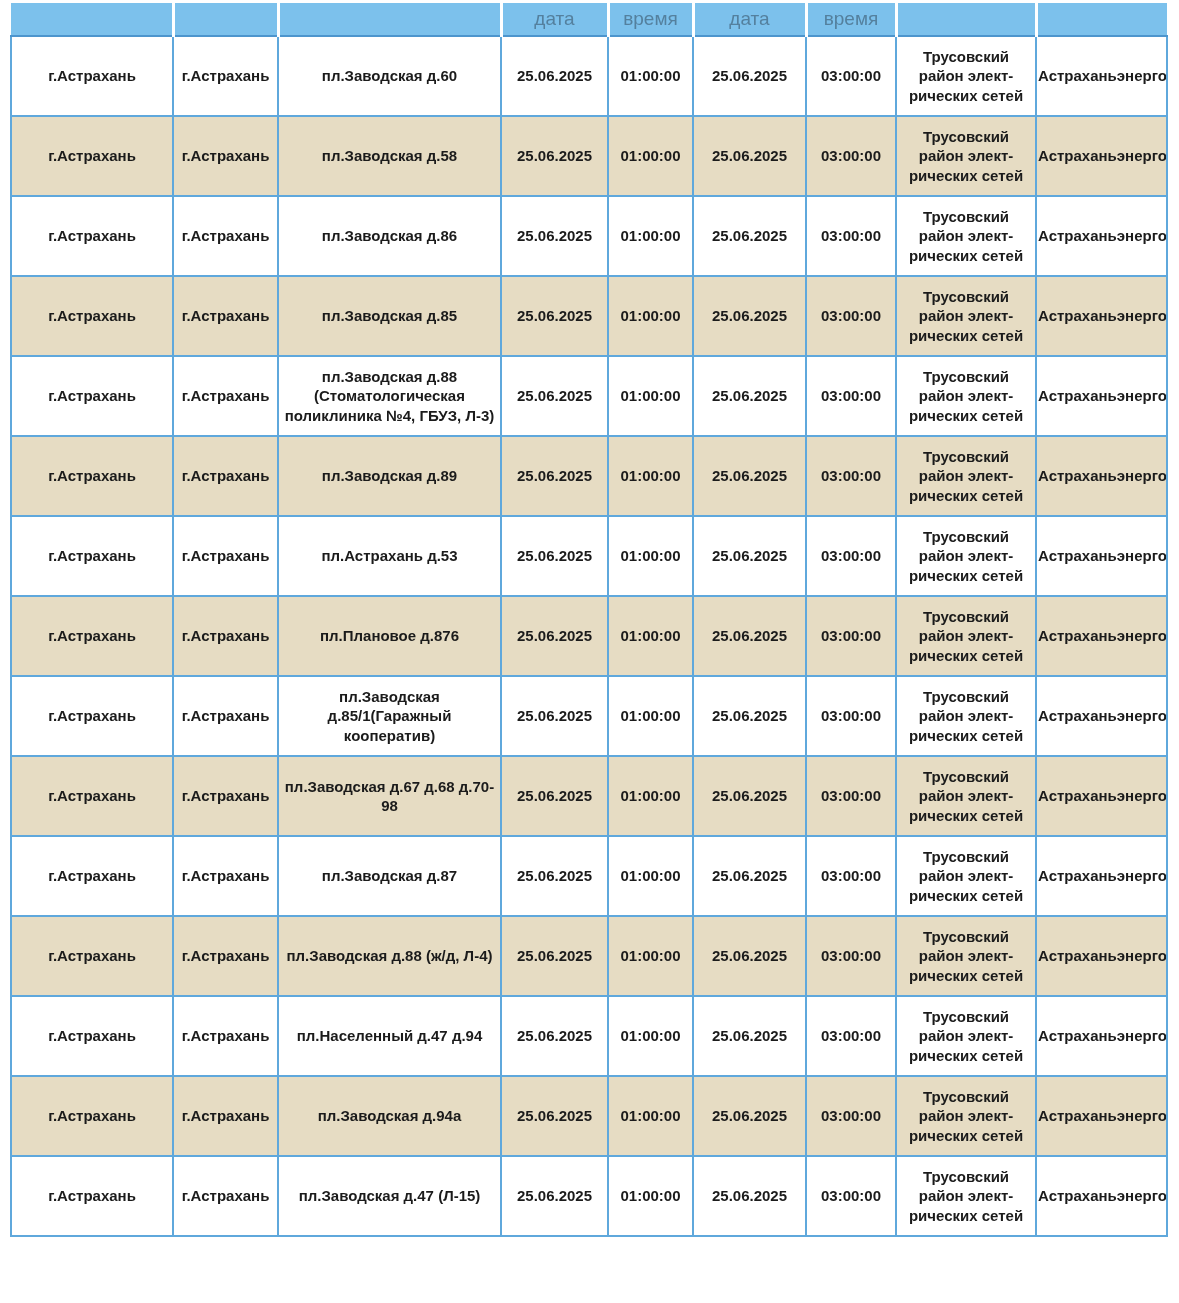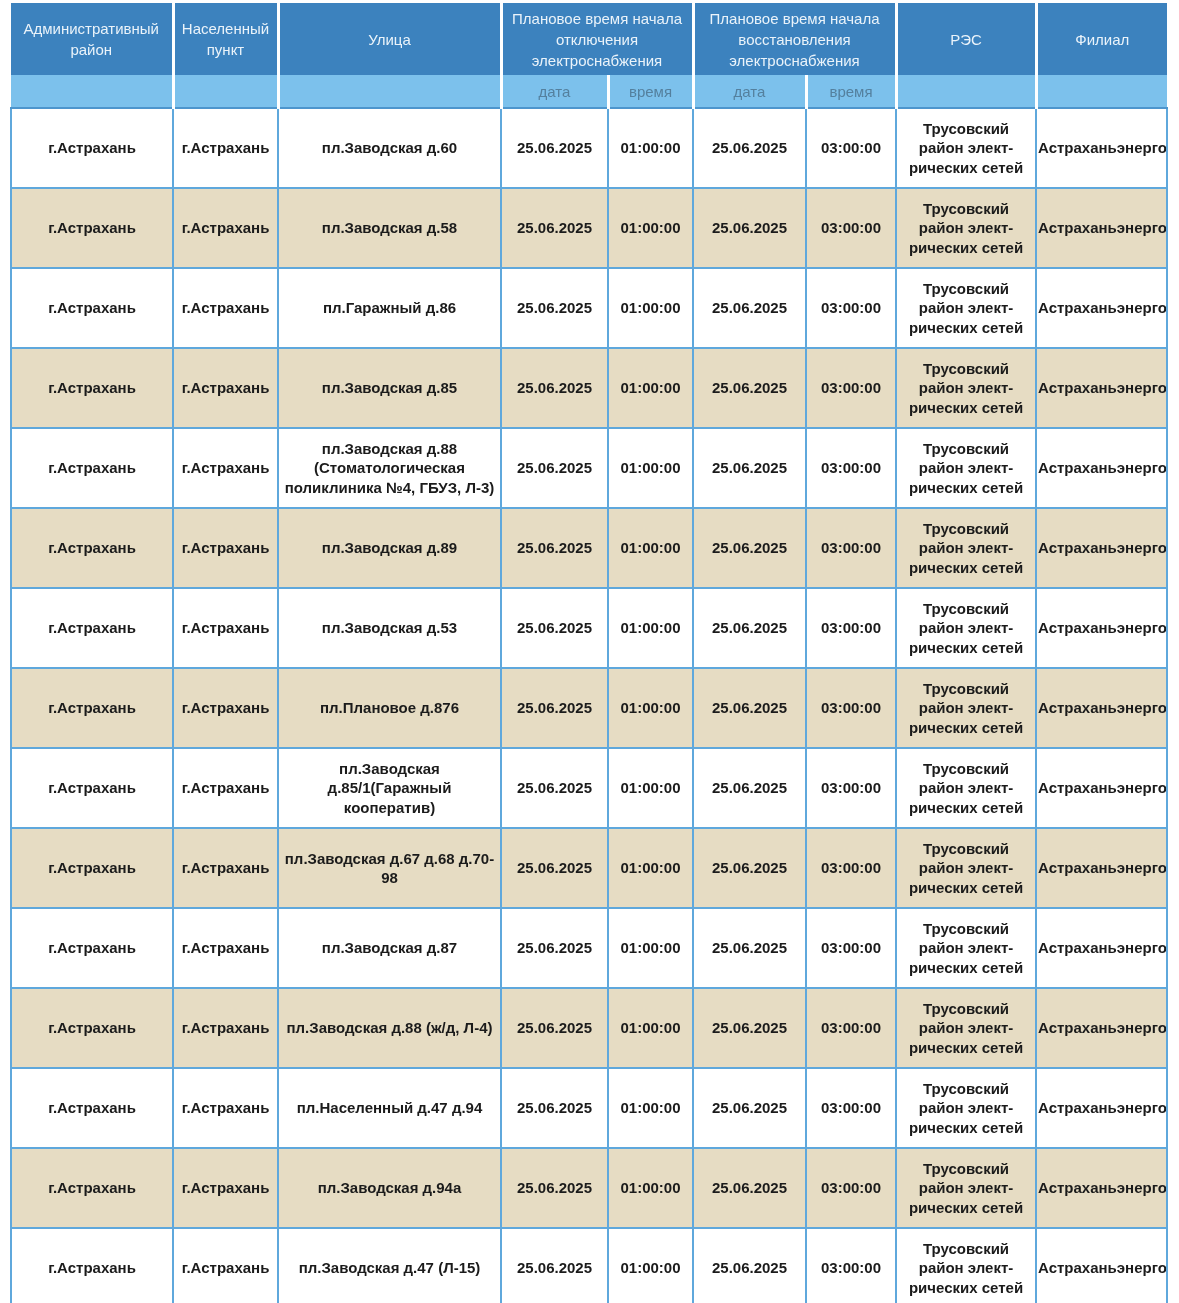--- a/index.html
+++ b/index.html
@@ -34,21 +34,21 @@
     text-align: center;
     vertical-align: middle;
     border-right: 3px solid #ffffff;
     padding: 4px 6px;
     height: 72px;
   }
   thead tr th:last-child { border-right: none; }
   thead tr.subheader th {
     background: var(--subheader-bg, #7CC1EC);
     color: var(--subheader-text, #54809E);
-    font-size: 15px;
+    font-size: 19px;
     height: 33px;
     padding: 2px;
     border-bottom: 2px solid var(--subheader-border, #4D95CD);
   }
   tbody td {
     border: 2px solid var(--border, #5FA8DC);
     background: #ffffff;
     color: var(--body-text, #1B1B1B);
     font-size: 15px;
     font-weight: 700;
@@ -72,29 +72,20 @@
       <col style="width:105px">
       <col style="width:223px">
       <col style="width:107px">
       <col style="width:85px">
       <col style="width:113px">
       <col style="width:90px">
       <col style="width:140px">
       <col style="width:131px">
     </colgroup>
     <thead>
-      <tr>
-        <th>Административный район</th>
-        <th>Населенный пункт</th>
-        <th>Улица</th>
-        <th colspan="2">Плановое время начала отключения электроснабжения</th>
-        <th colspan="2">Плановое время начала восстановления электроснабжения</th>
-        <th>РЭС</th>
-        <th>Филиал</th>
-      </tr>
       <tr class="subheader">
         <th></th>
         <th></th>
         <th></th>
         <th>дата</th>
         <th>время</th>
         <th>дата</th>
         <th>время</th>
         <th></th>
         <th></th>
@@ -119,21 +110,21 @@
     <td>25.06.2025</td>
     <td>01:00:00</td>
     <td>25.06.2025</td>
     <td>03:00:00</td>
     <td>Трусовский район элект­рических сетей</td>
     <td>Астраханьэнерго</td>
   </tr>
         <tr>
     <td>г.Астрахань</td>
     <td>г.Астрахань</td>
-    <td>пл.Гаражный д.86</td>
+    <td>пл.Заводская д.86</td>
     <td>25.06.2025</td>
     <td>01:00:00</td>
     <td>25.06.2025</td>
     <td>03:00:00</td>
     <td>Трусовский район элект­рических сетей</td>
     <td>Астраханьэнерго</td>
   </tr>
         <tr class="alt">
     <td>г.Астрахань</td>
     <td>г.Астрахань</td>
@@ -163,21 +154,21 @@
     <td>25.06.2025</td>
     <td>01:00:00</td>
     <td>25.06.2025</td>
     <td>03:00:00</td>
     <td>Трусовский район элект­рических сетей</td>
     <td>Астраханьэнерго</td>
   </tr>
         <tr>
     <td>г.Астрахань</td>
     <td>г.Астрахань</td>
-    <td>пл.Заводская д.53</td>
+    <td>пл.Астрахань д.53</td>
     <td>25.06.2025</td>
     <td>01:00:00</td>
     <td>25.06.2025</td>
     <td>03:00:00</td>
     <td>Трусовский район элект­рических сетей</td>
     <td>Астраханьэнерго</td>
   </tr>
         <tr class="alt">
     <td>г.Астрахань</td>
     <td>г.Астрахань</td>

